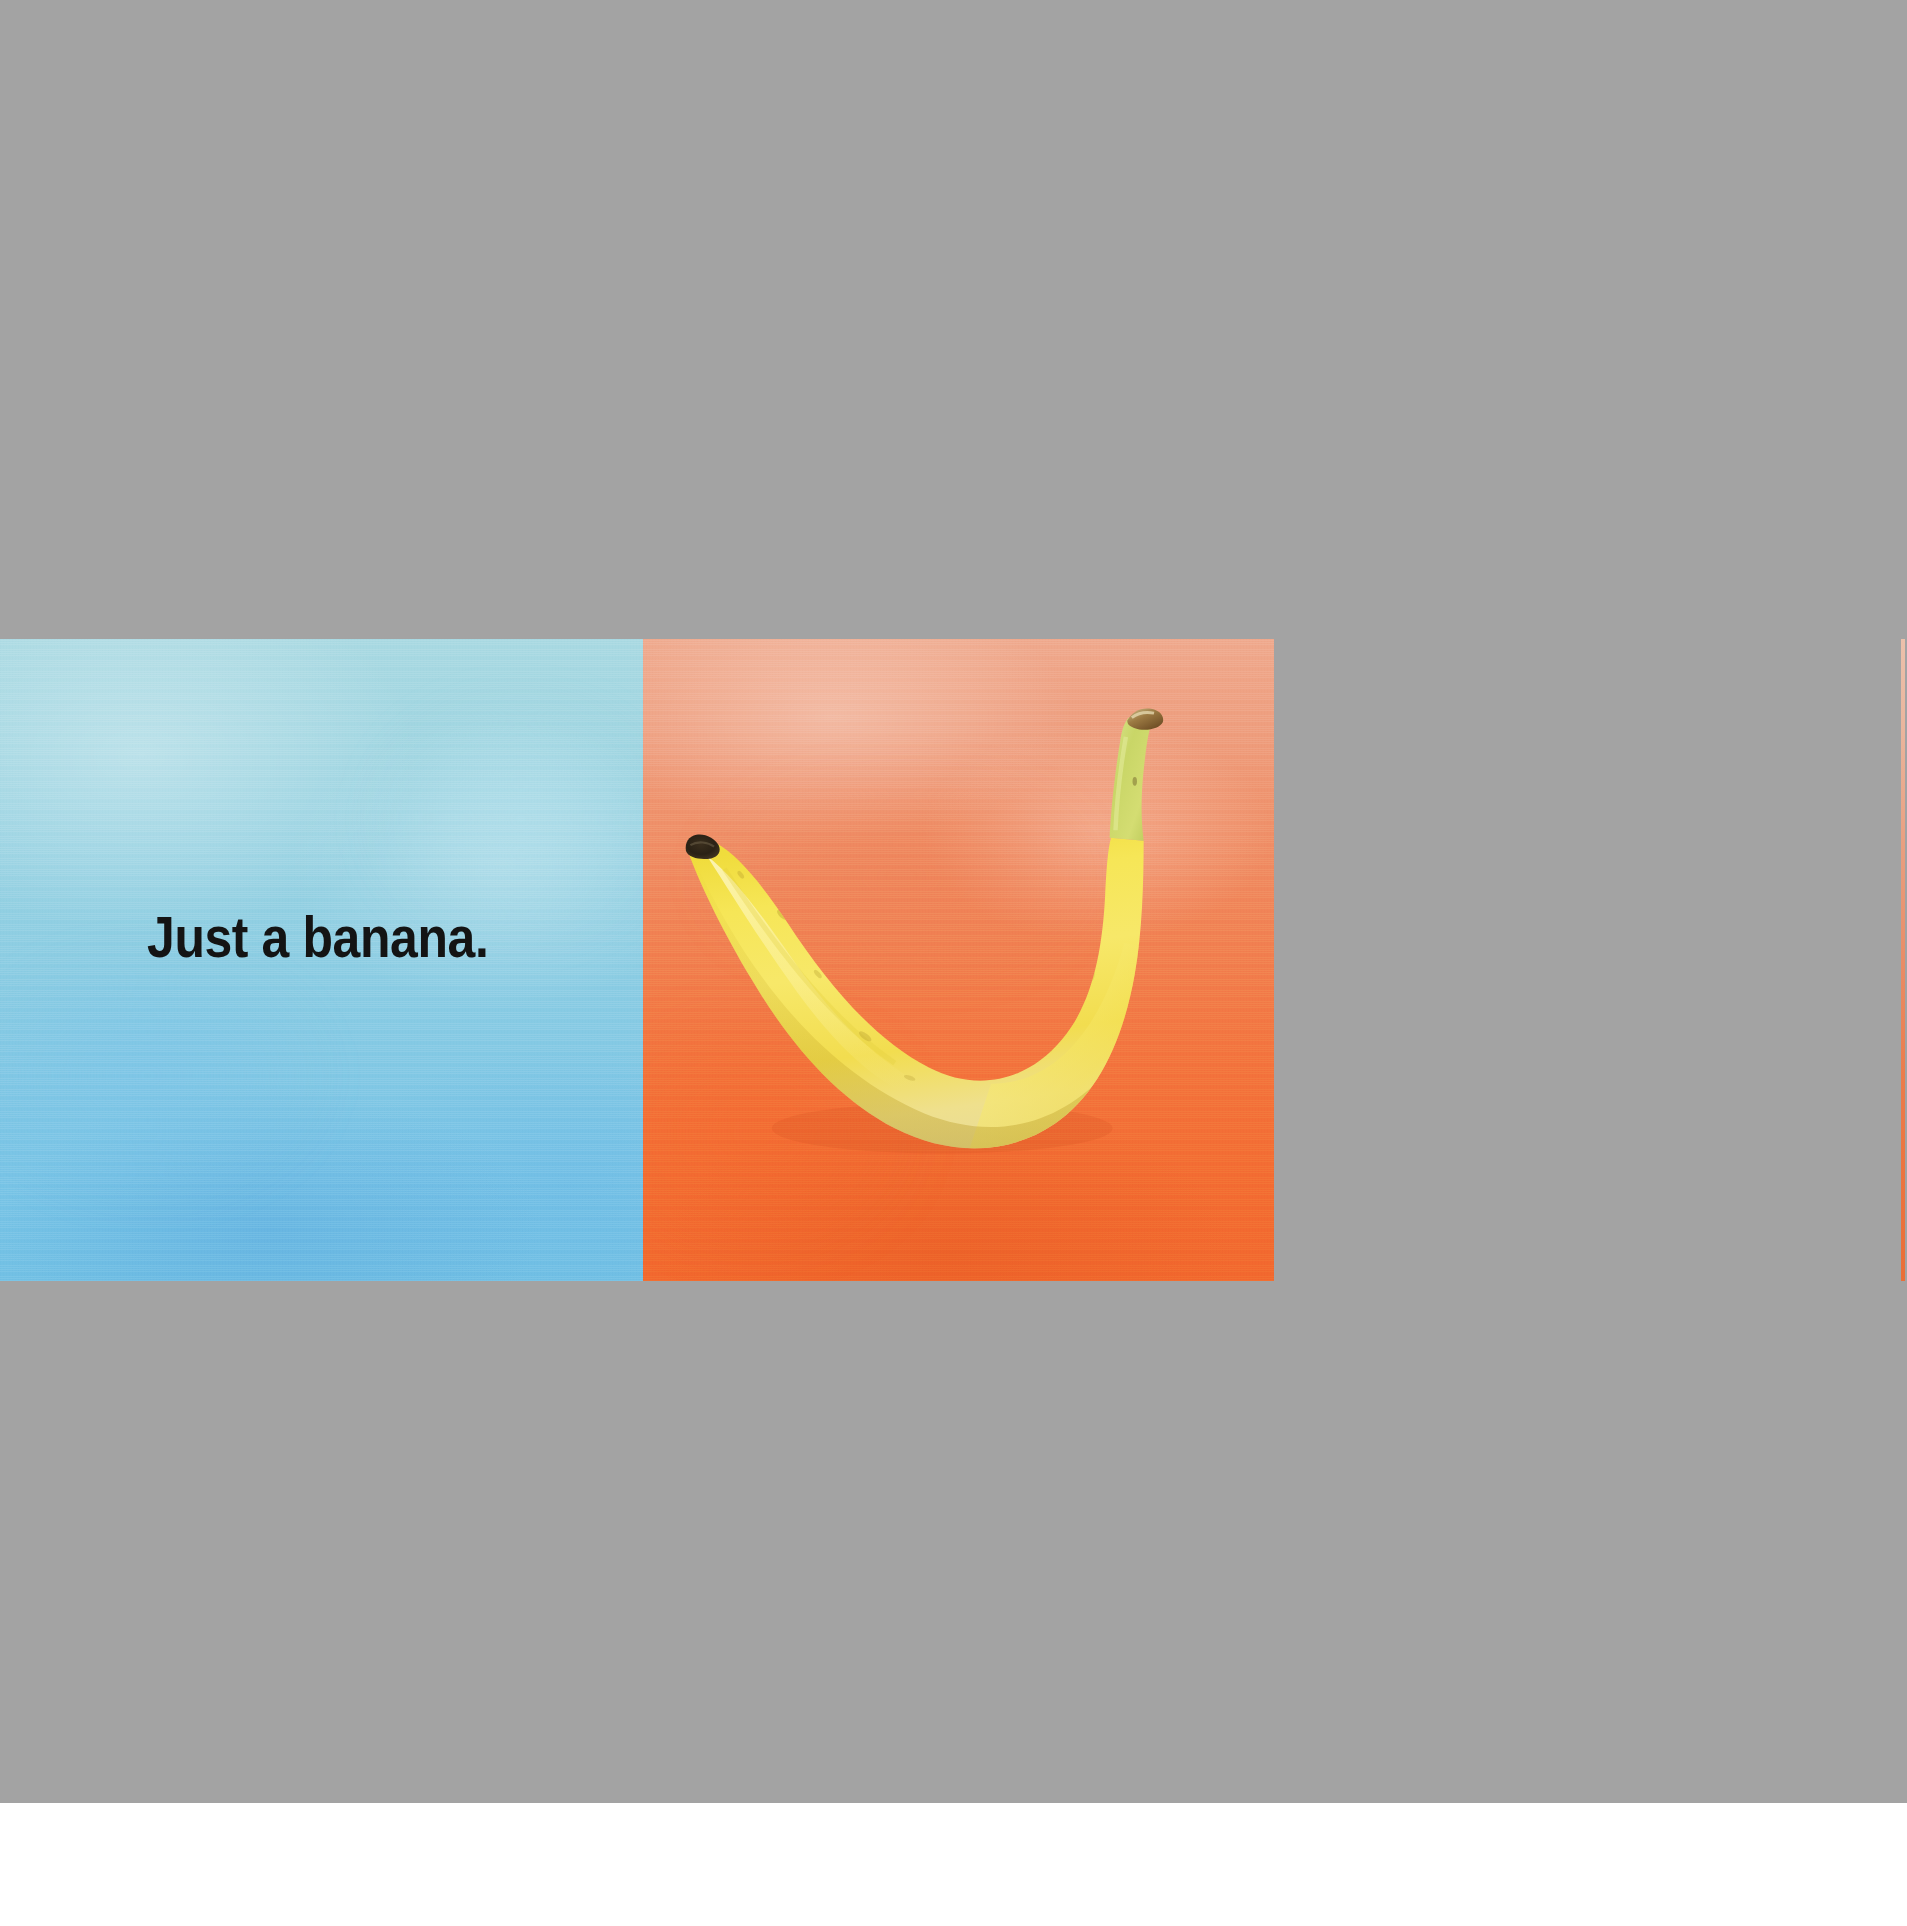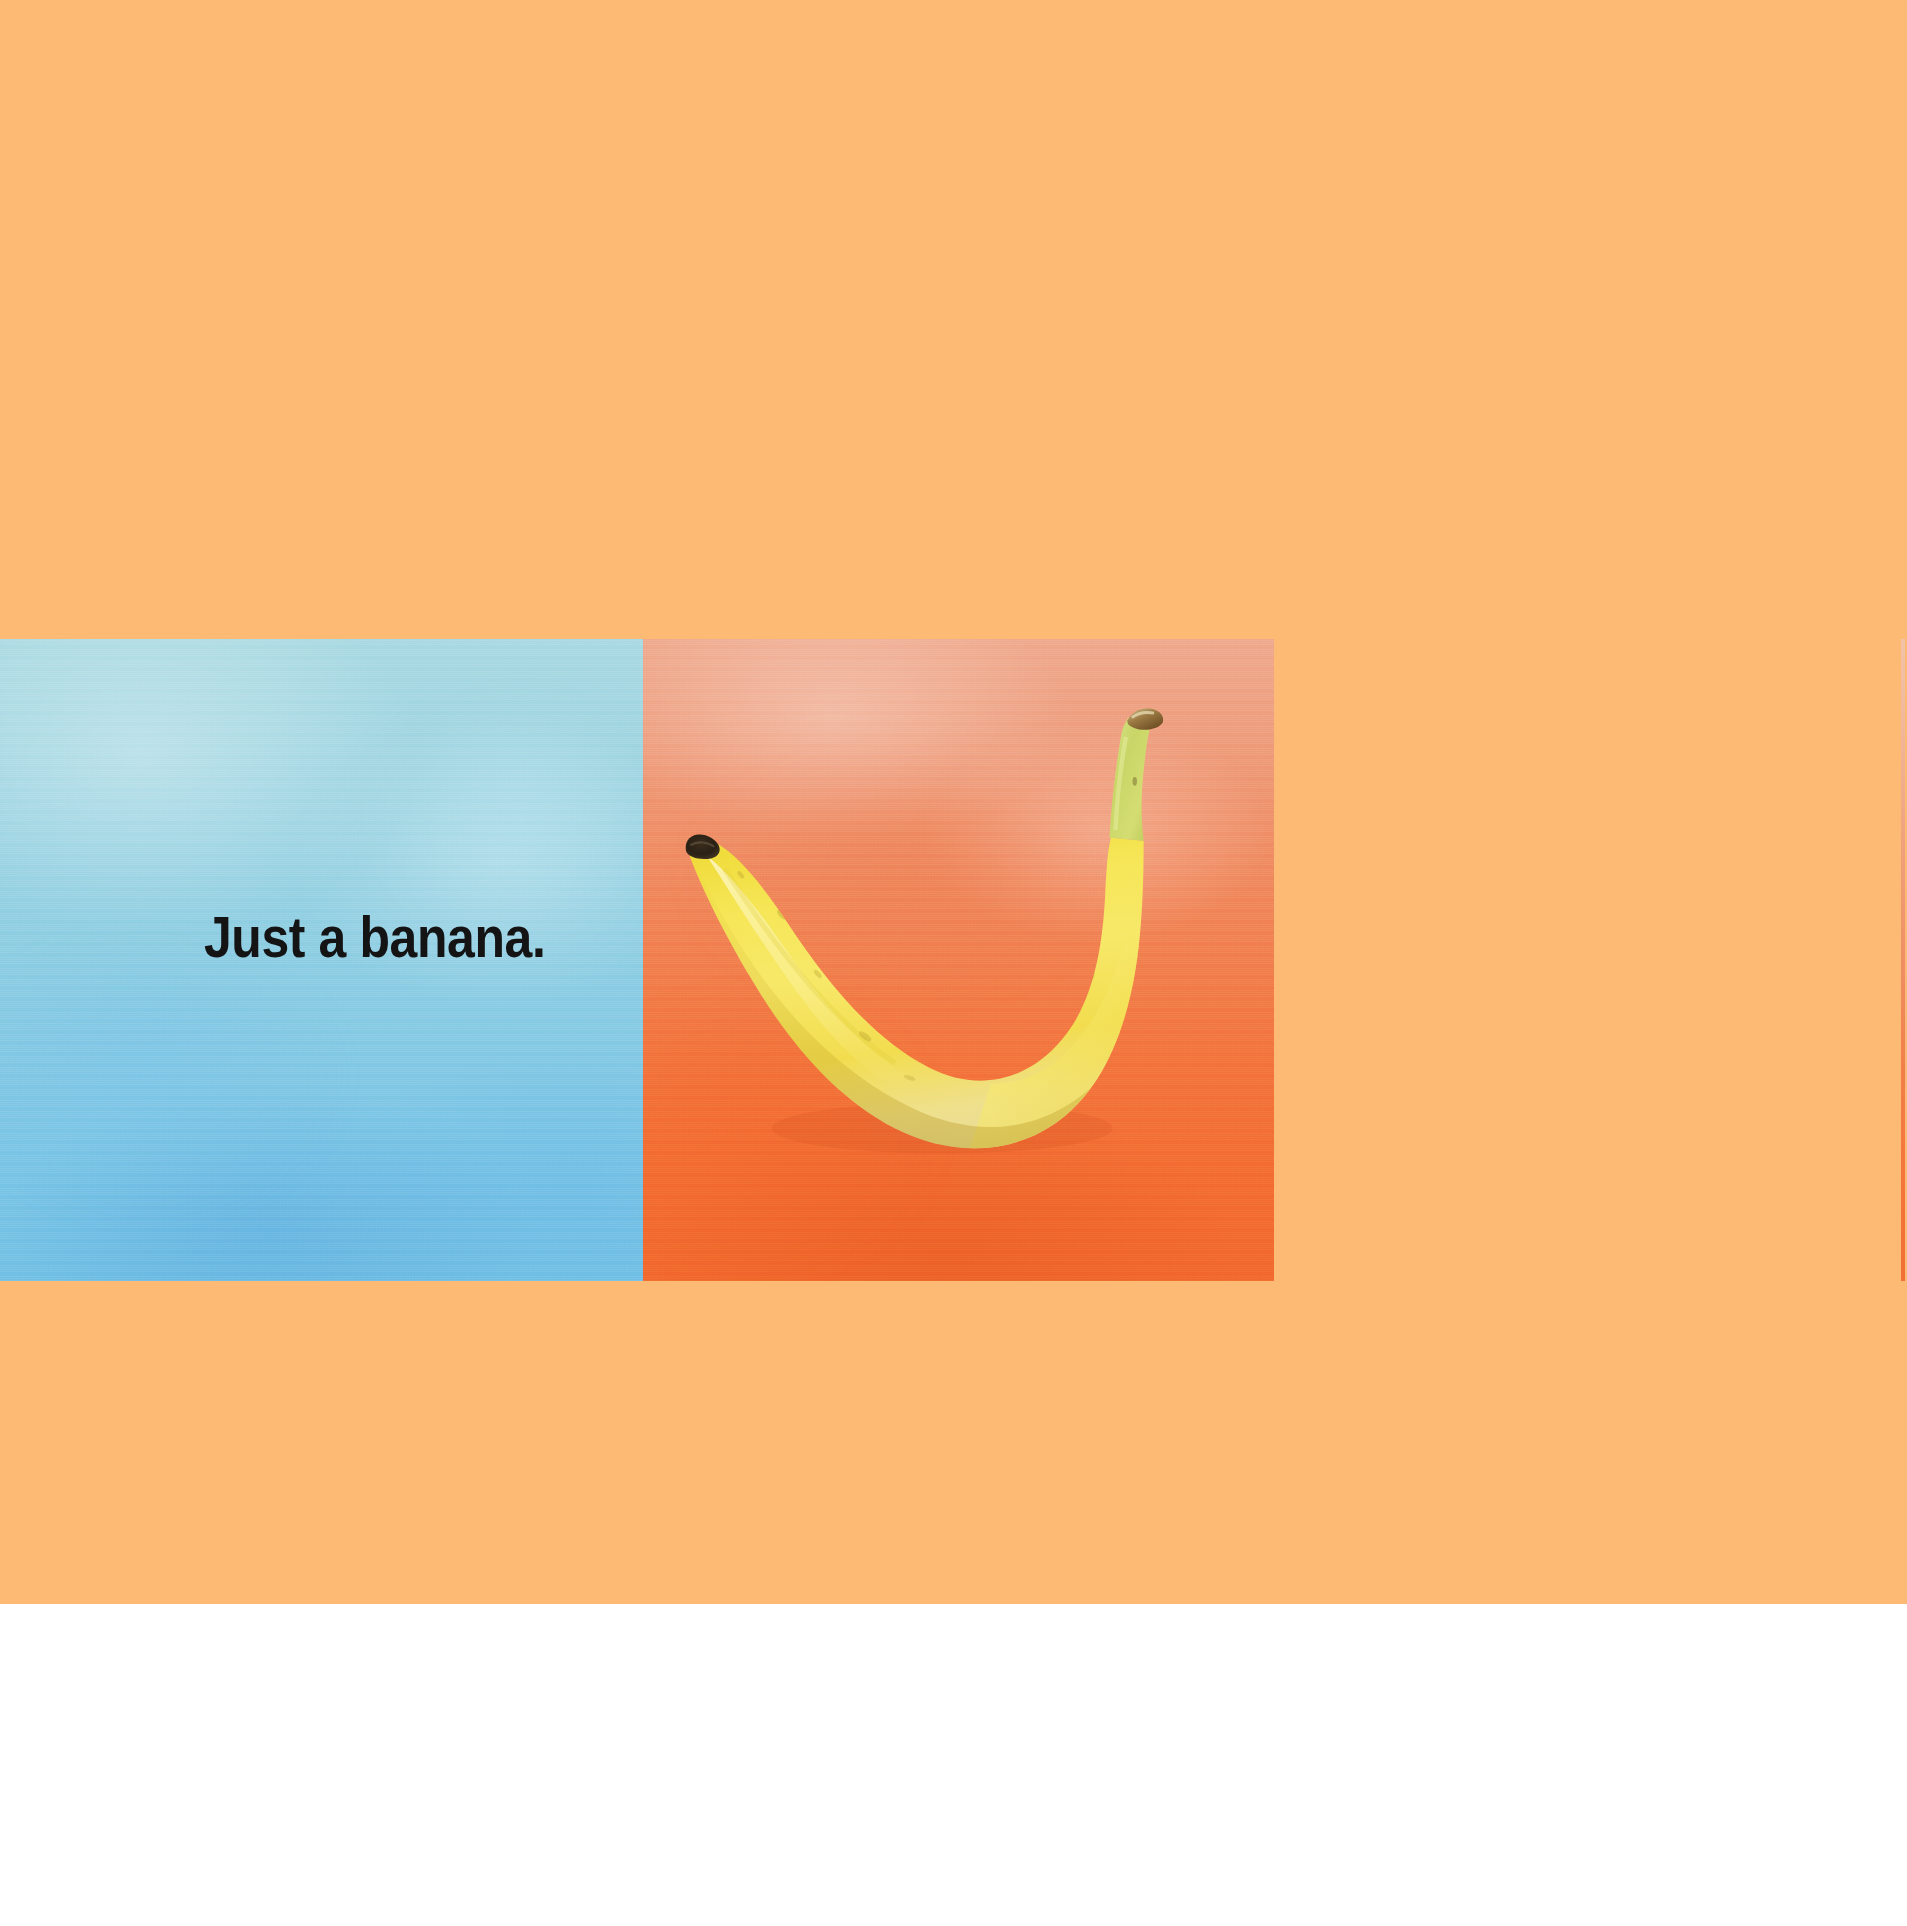--- a/index.html
+++ b/index.html
@@ -10,23 +10,22 @@
   body {
     width: 1908px;
     height: 1926px;
     overflow: hidden;
     font-family: "Liberation Sans", sans-serif;
   }
 
   #canvas {
     position: relative;
     width: 1908px;
-    height: 1604px;
-    background: #fdba74;
-    text-align: right;
+    height: 1803px;
+    background: #a3a3a3;
   }
 
   
   #book-spread {
     position: absolute;
     left: 0px;
     top: 639px;
     width: 1274px;
     height: 642px;
     display: flex;

